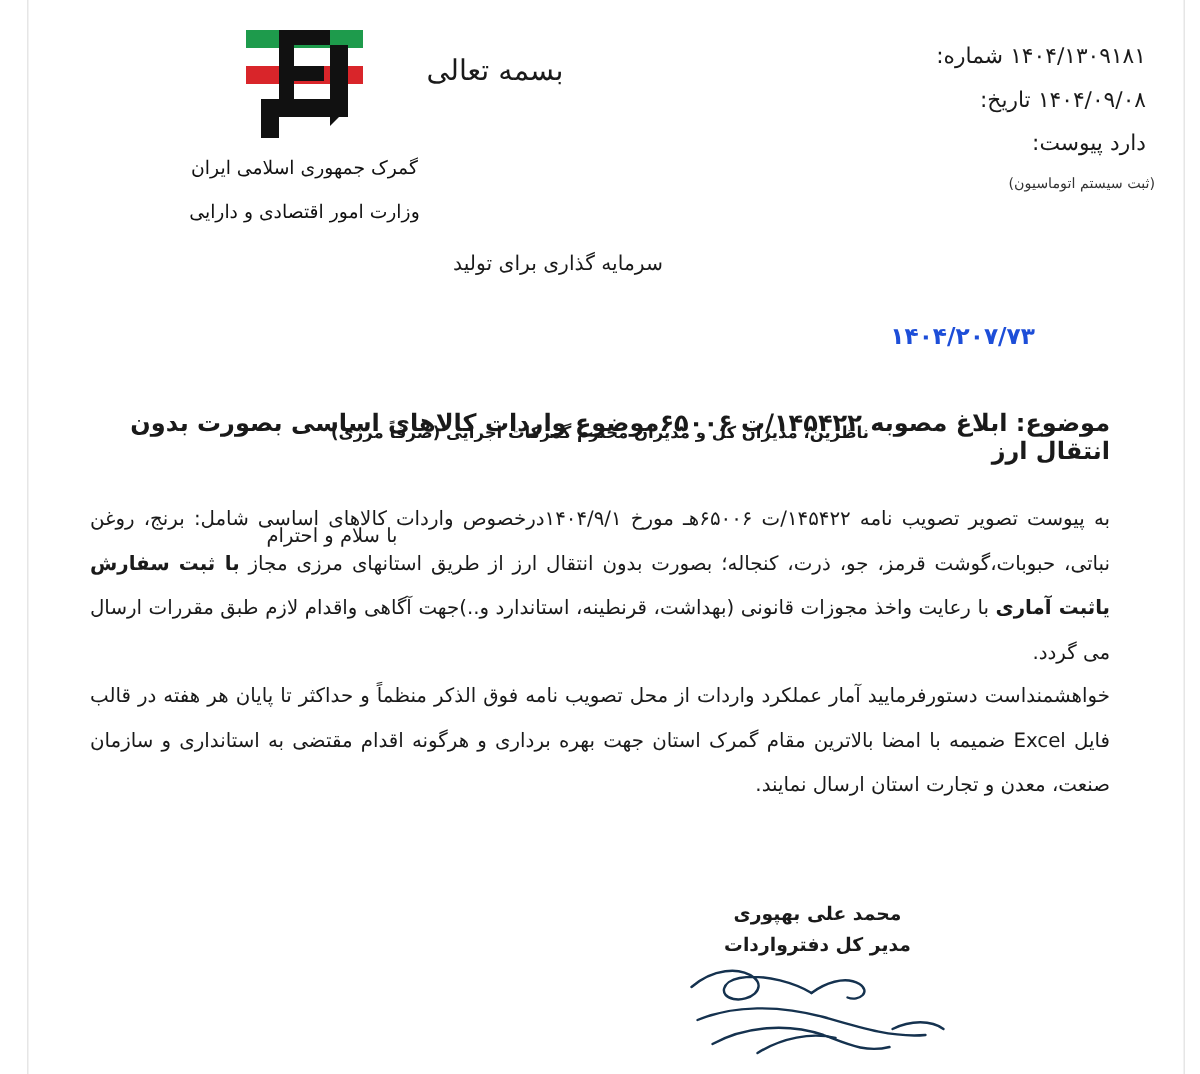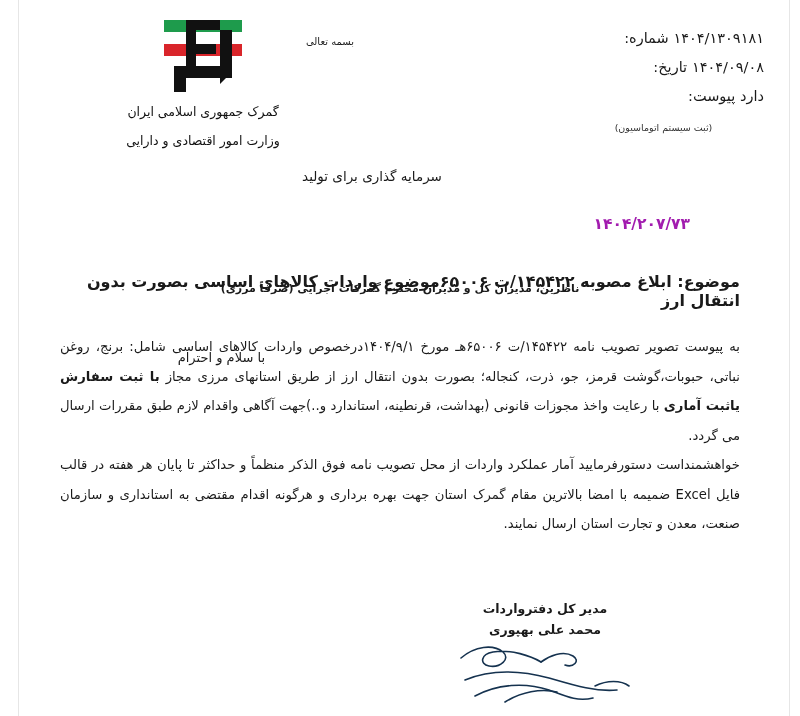--- a/index.html
+++ b/index.html
@@ -47,34 +47,34 @@
   .meta-label {
     display: inline-block;
     min-width: 54px;
     text-align: right;
   }
   .meta-value {
     display: inline-block;
     margin-right: 12px;
   }
   .auto-note {
-    margin-top: 7px;
+    margin-top: 2px;
     font-size: 9.5px;
     color: #333;
-    text-align: left;
+    text-align: right;
     padding-right: 6px;
   }
 
   .besmeh {
     position: absolute;
     top: 18px;
     left: 0;
     right: 0;
     text-align: center;
-    font-size: 10px;
+    font-size: 19px;
   }
   .besmeh span { display:inline-block; transform: translateX(-70px); }
 
   
   .logo-wrap {
     position: absolute;
     top: 0px;
     left: 88px;
     width: 230px;
     text-align: center;
@@ -109,21 +109,21 @@
     color: #1a1a1a;
   }
   .subject-line span { display:inline-block; transform: translateX(-28px); letter-spacing:1px;}
 
   .ref-number {
     position: absolute;
     top: 215px;
     right: 110px;
     font-size: 15.5px;
     font-weight: bold;
-    color: #a21caf;
+    color: #1d4ed8;
     letter-spacing: 1px;
   }
 
   .addressee {
     position: absolute;
     top: 246px;
     right: 60px;
     left: 60px;
     text-align: center;
     font-size: 11px;
@@ -247,22 +247,22 @@
 
   <div class="addressee">ناظرین، مدیران کل و مدیران محترم گمرکات اجرایی (صرفاً مرزی)</div>
   <div class="subject-bold">موضوع: ابلاغ مصوبه ۱۴۵۴۲۲/ت ۶۵۰۰۶موضوع واردات کالاهای اساسی بصورت بدون انتقال ارز</div>
 
   <div class="salutation">با سلام و احترام</div>
 
   <div class="para para-1">به پیوست تصویر تصویب نامه ۱۴۵۴۲۲/ت ۶۵۰۰۶هـ مورخ ۱۴۰۴/۹/۱درخصوص واردات کالاهای اساسی شامل: برنج، روغن نباتی، حبوبات،گوشت قرمز، جو، ذرت، کنجاله؛ بصورت بدون انتقال ارز از طریق استانهای مرزی مجاز <b class="em">با ثبت</b> <b class="em">سفارش یاثبت آماری</b> با رعایت واخذ مجوزات قانونی (بهداشت، قرنطینه، استاندارد و..)جهت آگاهی واقدام لازم طبق مقررات ارسال می گردد.</div>
   <div class="para para-2">خواهشمنداست دستورفرمایید آمار عملکرد واردات از محل تصویب نامه فوق الذکر منظماً و حداکثر تا پایان هر هفته در قالب فایل Excel ضمیمه  با امضا بالاترین مقام گمرک  استان  جهت بهره برداری و هرگونه اقدام مقتضی به استانداری و سازمان صنعت، معدن و تجارت استان ارسال نمایند.</div>
 
   <div class="sign-block">
+    <div>محمد علی بهپوری</div>
     <div>مدیر کل دفترواردات</div>
-    <div>محمد علی بهپوری</div>
   </div>
 
   <svg class="signature-svg" viewBox="0 0 200 70" xmlns="http://www.w3.org/2000/svg" aria-hidden="true">
     <g fill="none" stroke="#15324f" stroke-width="1.6" stroke-linecap="round" stroke-linejoin="round">
       <path d="M16 18 C30 6, 48 4, 58 12 C66 19, 55 28, 44 26 C34 24, 36 14, 48 12 C66 9, 86 16, 96 22"></path>
       <path d="M96 22 C104 16, 118 10, 128 16 C136 21, 128 28, 120 25"></path>
       <path d="M20 40 C44 30, 74 30, 104 38 C128 45, 150 52, 172 50"></path>
       <path d="M30 56 C52 44, 80 42, 104 50 C120 56, 132 62, 148 58"></path>
       <path d="M60 62 C76 52, 96 48, 112 52"></path>
       <path d="M150 46 C162 40, 176 40, 184 46"></path>

